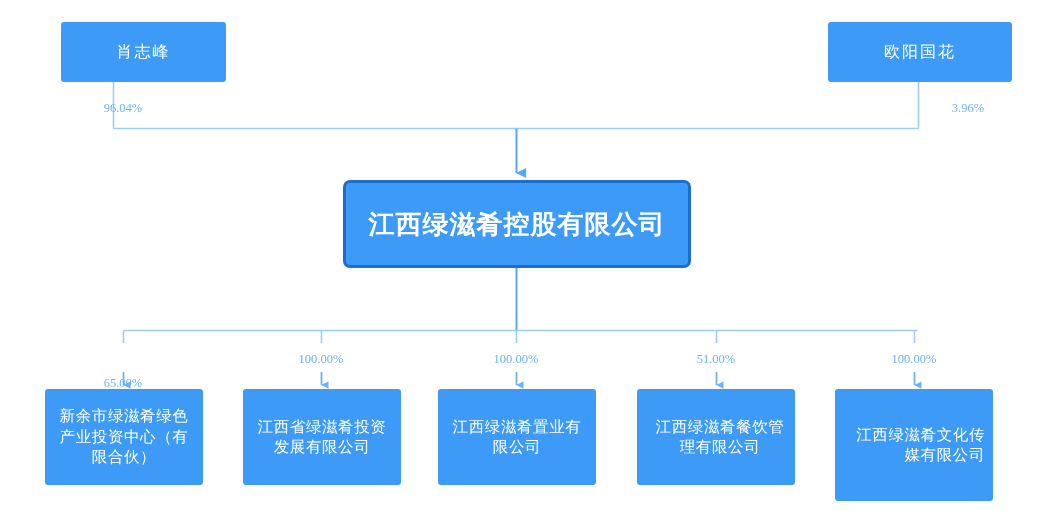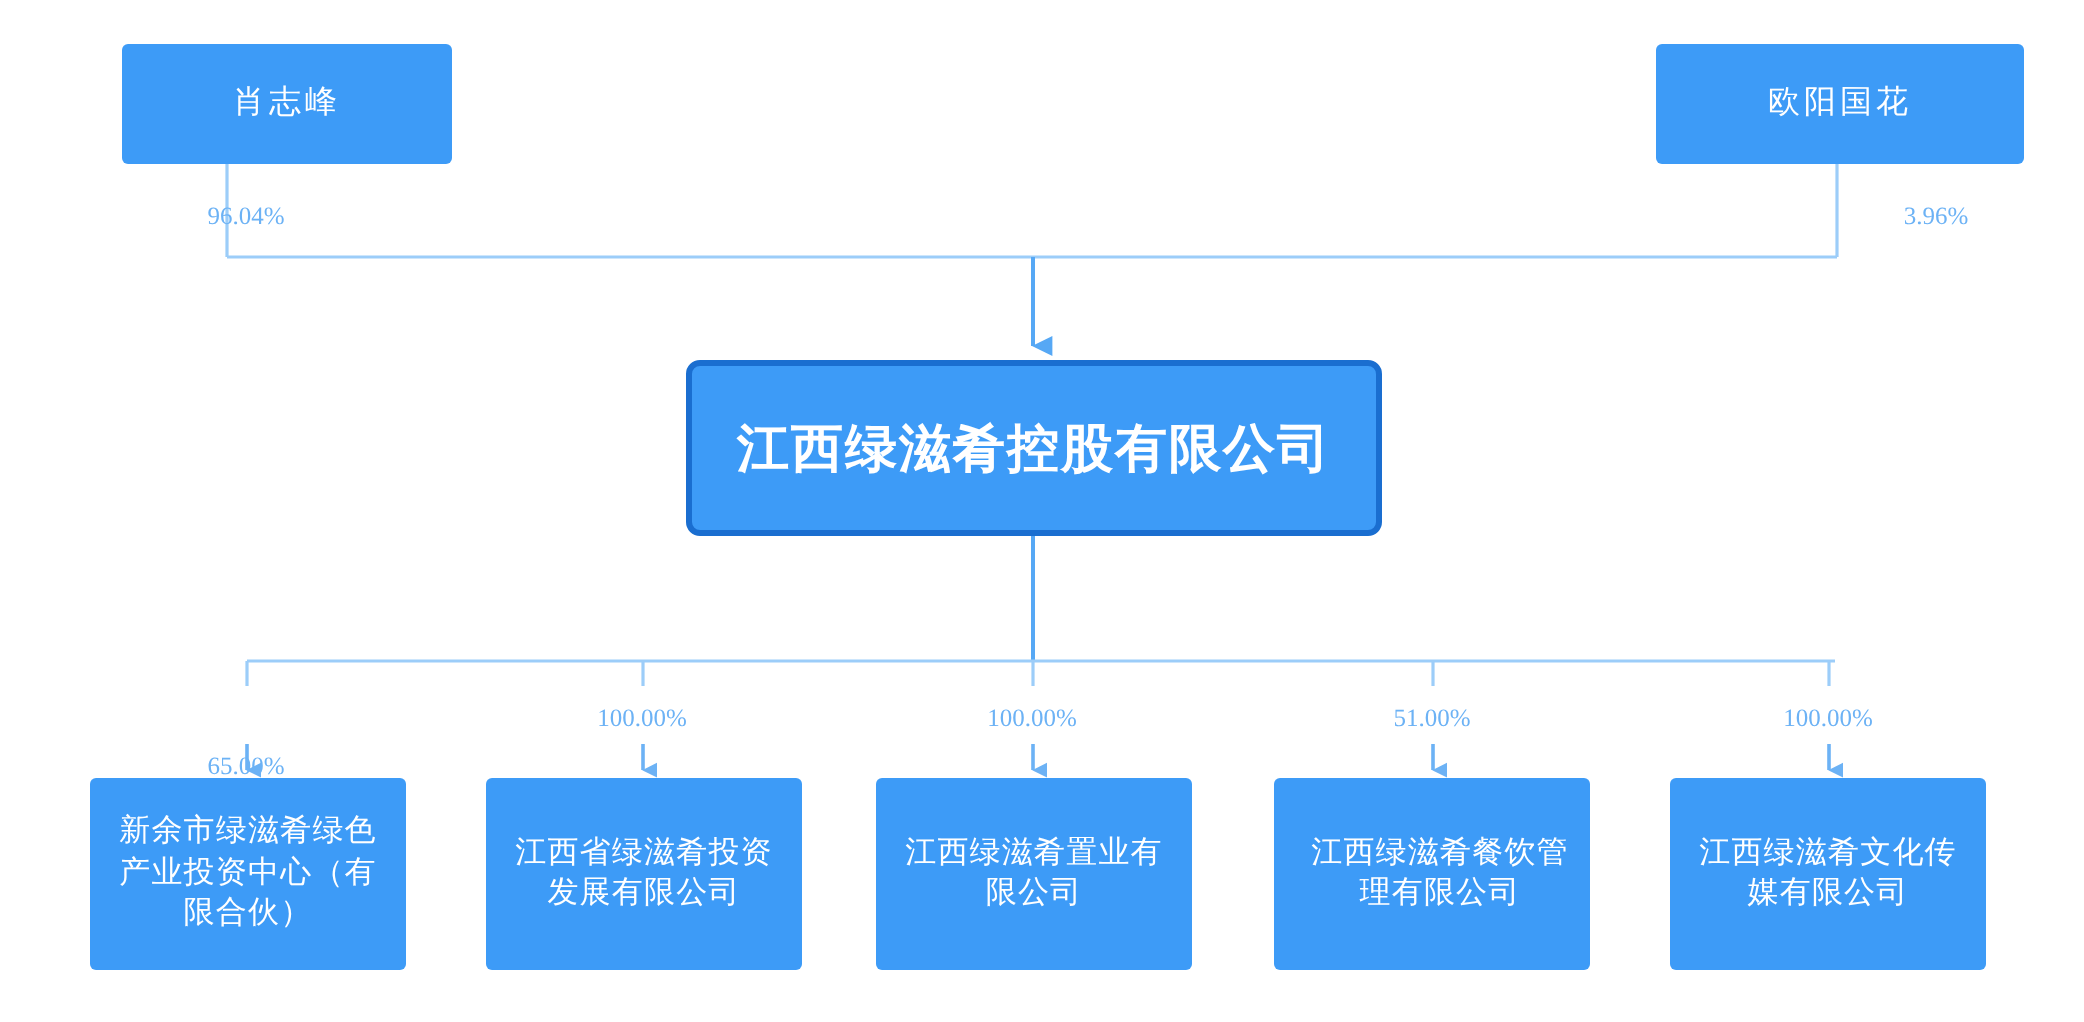--- a/index.html
+++ b/index.html
@@ -147,17 +147,17 @@
   </div>
 
   <div class="node node-sub" style="left:438px; top:389px; width:158px; height:96px;justify-content:flex-end;">
     <span class="node-label">江西绿滋肴置业有限公司</span>
   </div>
 
   <div class="node node-sub" style="left:637px; top:389px; width:158px; height:96px;padding-left:16px;">
     <span class="node-label">江西绿滋肴餐饮管理有限公司</span>
   </div>
 
-  <div class="node node-sub" style="left:835px; top:389px; width:158px; height:96px;">
+  <div class="node node-sub" style="left:835px; top:389px; width:158px; height:112px;text-align:right;">
     <span class="node-label">江西绿滋肴文化传媒有限公司</span>
   </div>
 
 </div>
 
 </body></html>

